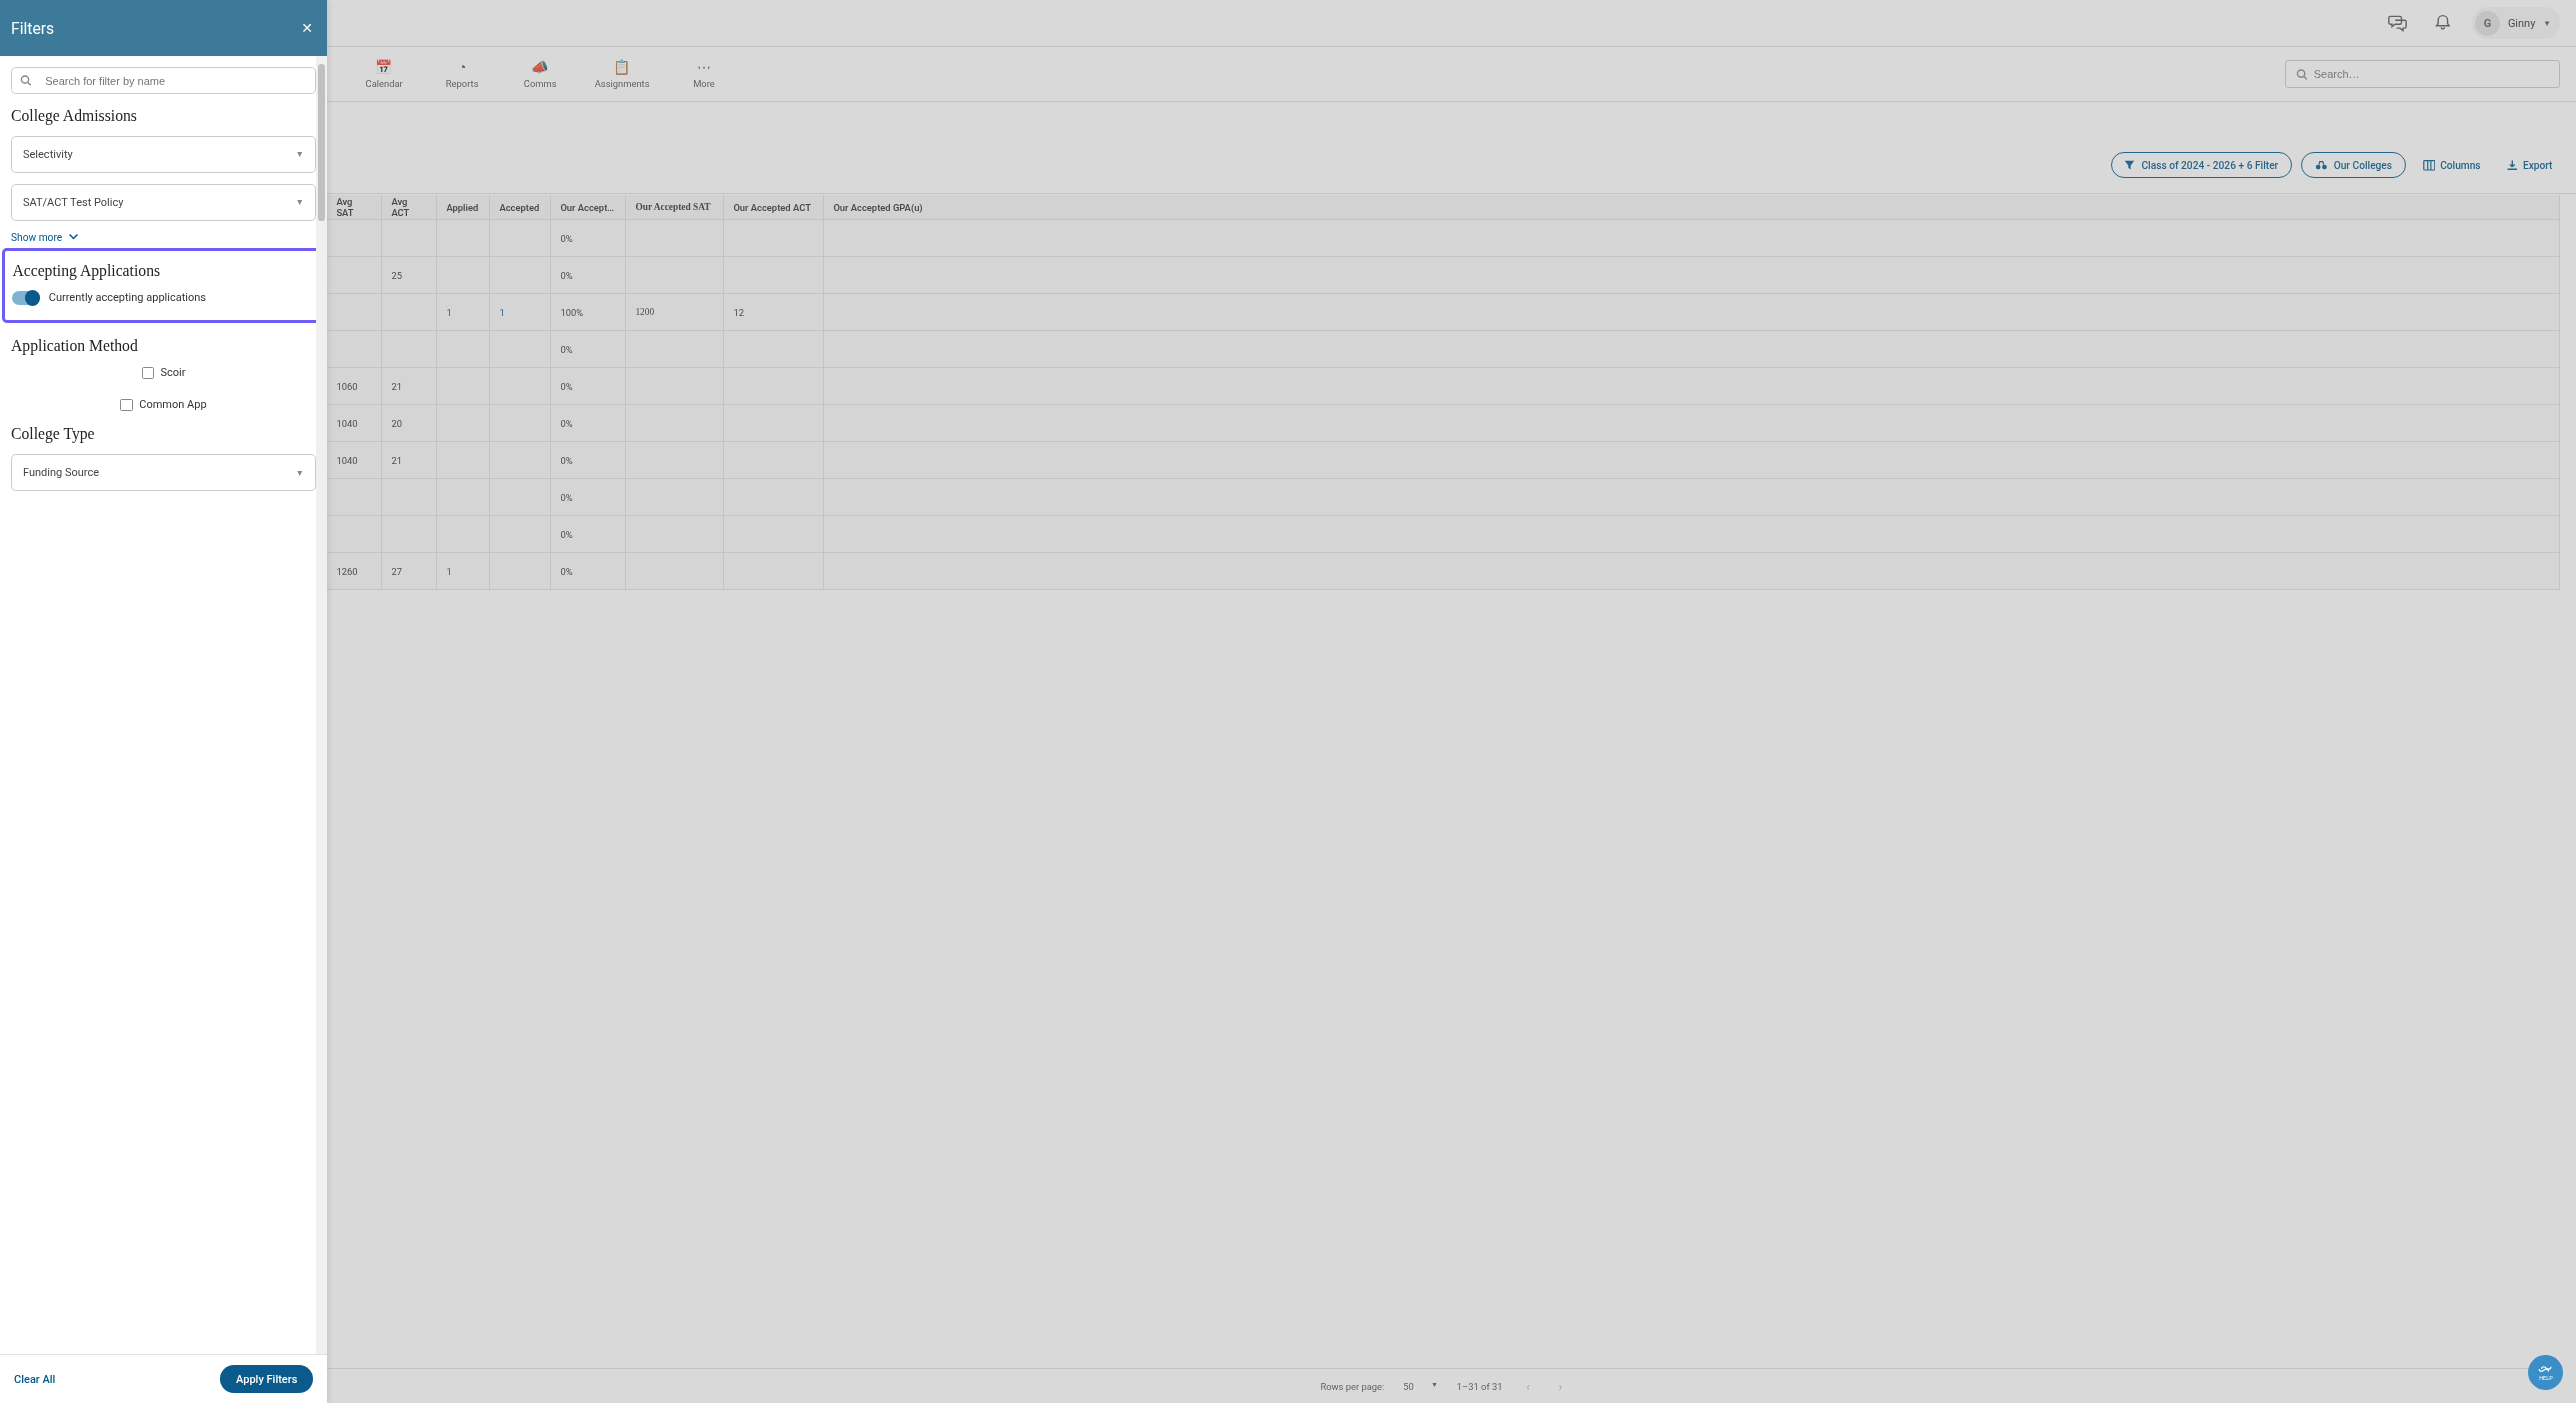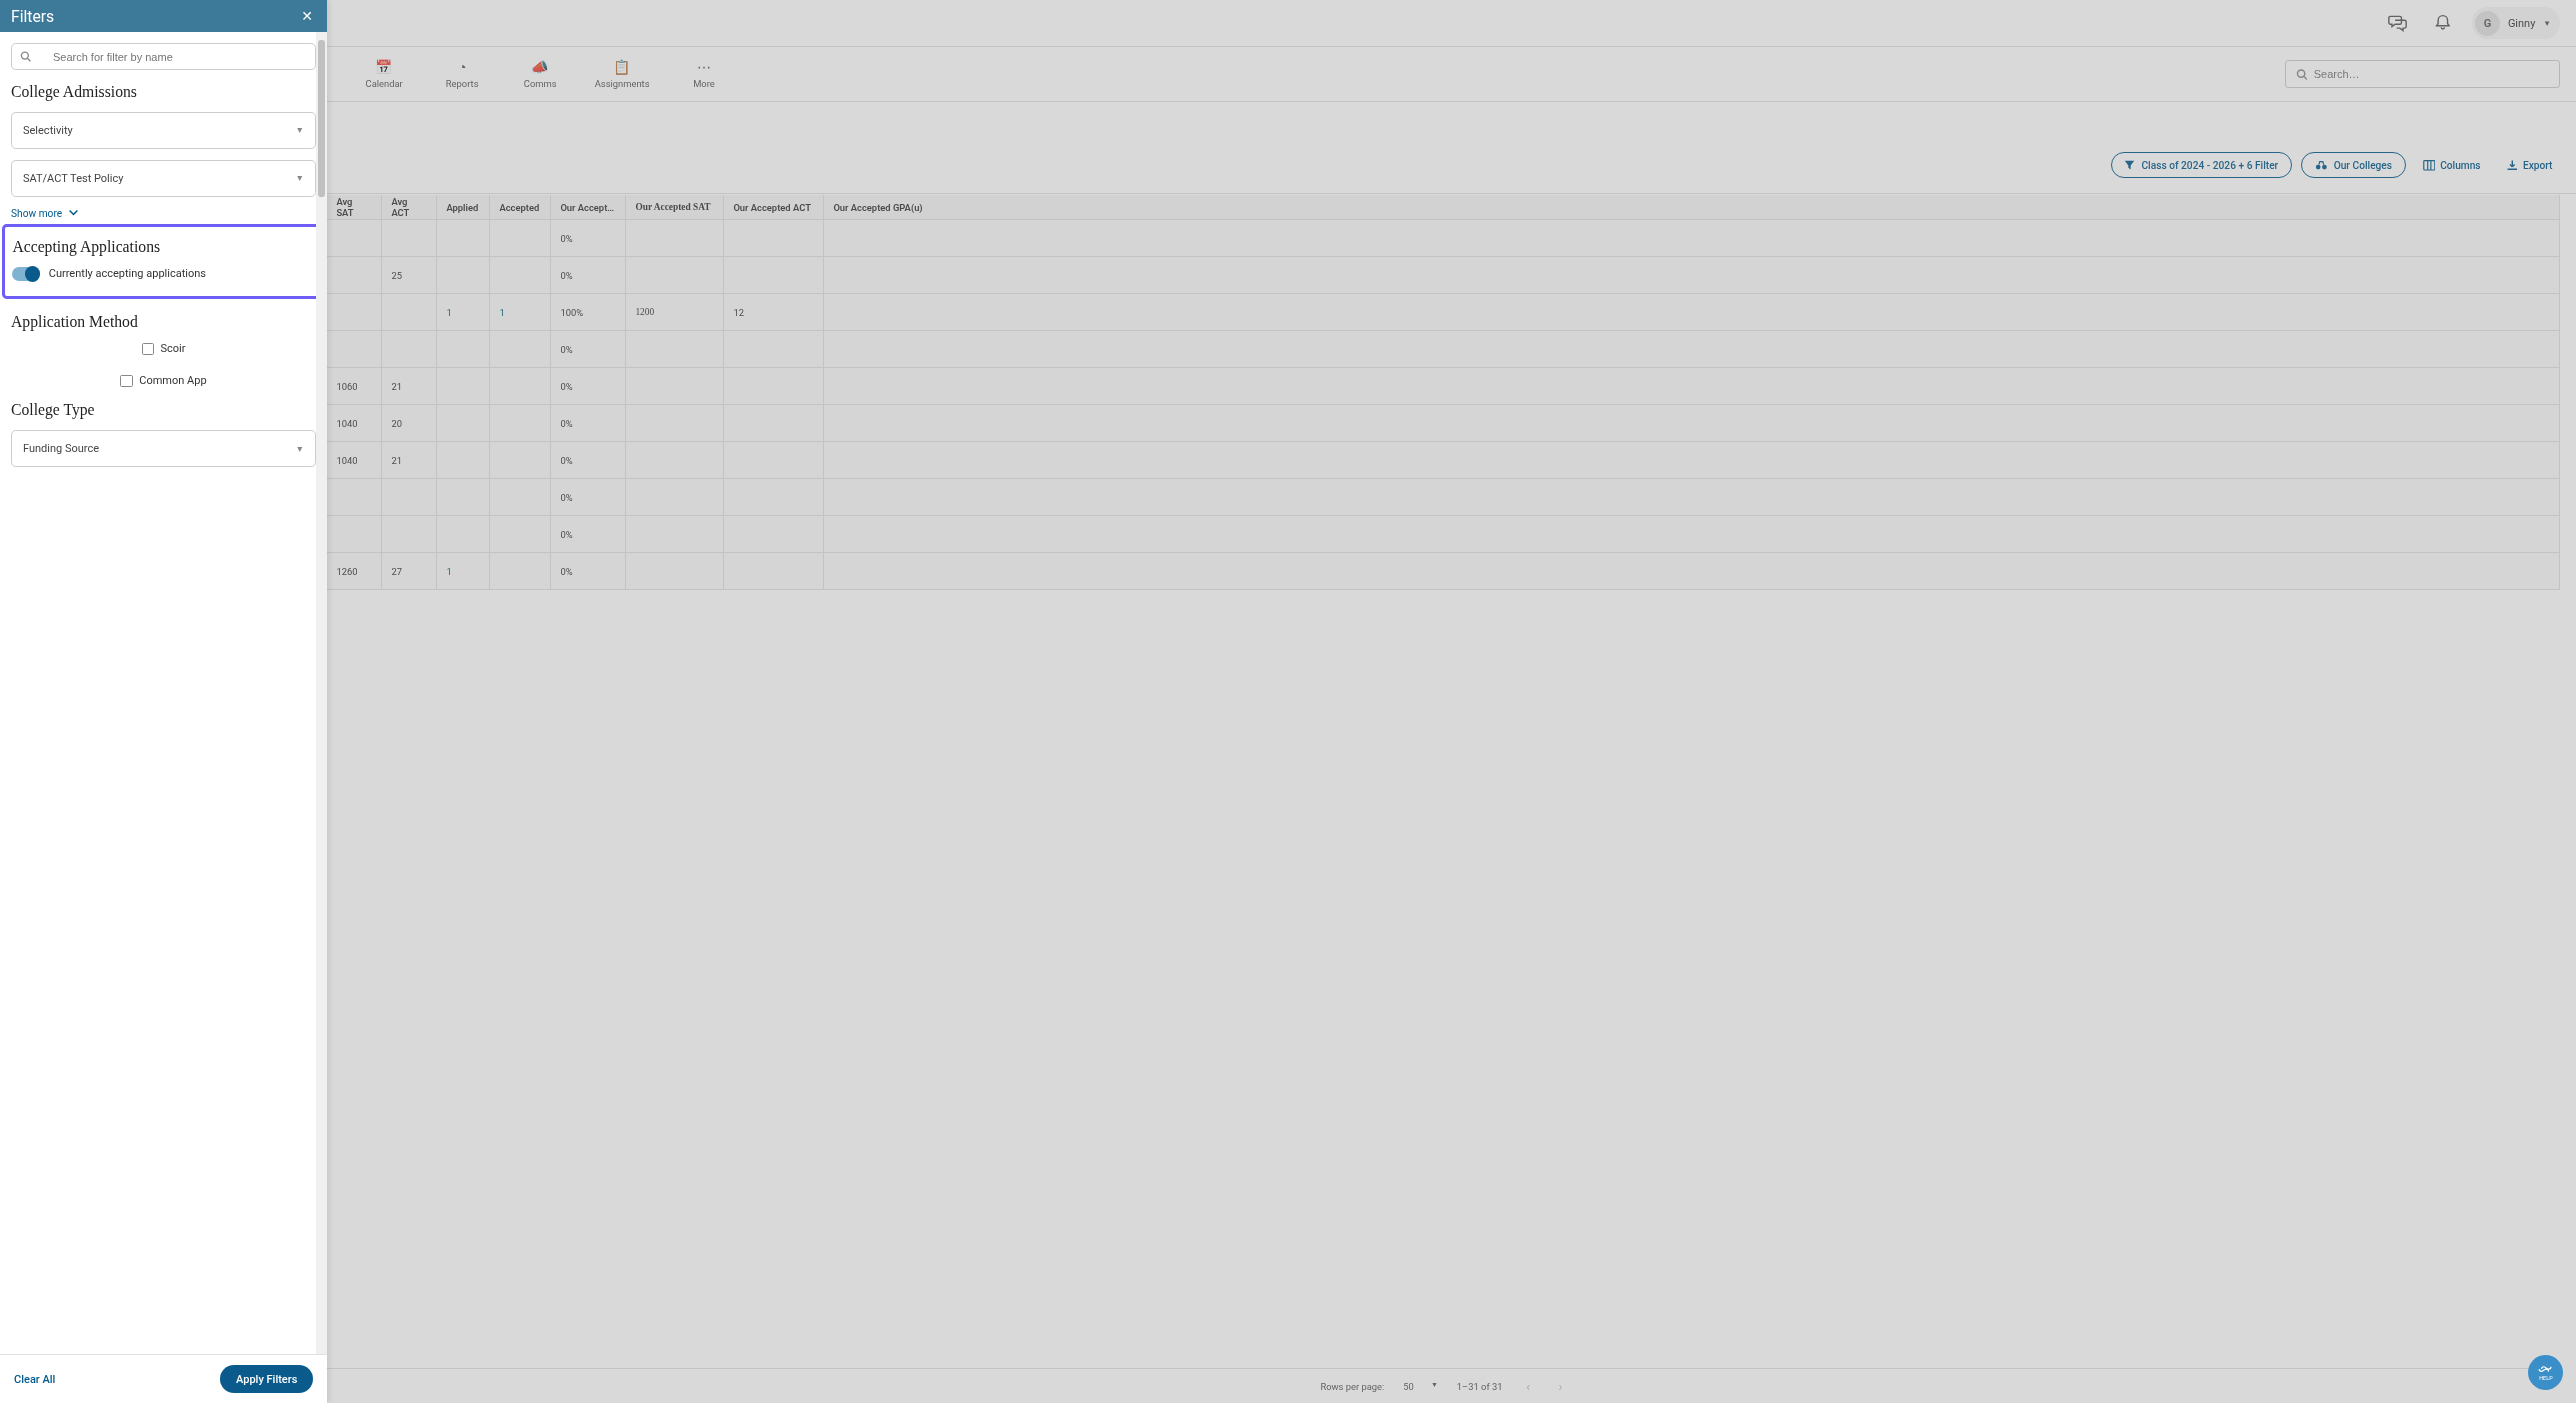--- a/index.html
+++ b/index.html
@@ -51,25 +51,25 @@
     .table-footer { position: absolute; bottom: 0; left: 327px; right: 15.7px; height: 35px; display: flex; align-items: center; justify-content: center; gap: 19px; font-size: 9.4px; color: #555; z-index: 1; border-top: 0.8px solid #e0e0e0; }
     .rpp-select { display: flex; gap: 17px; }
     .pager-icon { color: #bbb; font-size: 12.6px; padding: 0 4.7px; }
     
     
     .help-fab { position: absolute; bottom: 12.6px; right: 12.6px; width: 35px; height: 35px; border-radius: 50%; background: #3a8fc8; color: #fff; display: flex; flex-direction: column; align-items: center; justify-content: center; z-index: 20; font-size: 5.5px; }
     .help-fab svg { width: 15.7px; height: 11px; }
     
     
     .filters-panel { position: absolute; top: 0; left: 0; width: 327px; height: 100vh; background: #fff; z-index: 10; display: flex; flex-direction: column; box-shadow: 1.6px 0 6.3px rgba(0,0,0,0.1); }
-    .filters-header { height: 32px; background: #3d7a99; color: #fff; display: flex; align-items: center; justify-content: space-between; padding: 0 11px; }
+    .filters-header { height: 56px; background: #3d7a99; color: #fff; display: flex; align-items: center; justify-content: space-between; padding: 0 11px; }
     .filters-header h2 { font-size: 15.7px; font-weight: 400; }
     .close-x { font-size: 14px; color: #fff; cursor: pointer; padding: 3.1px; }
     .filters-body { flex: 1; overflow-y: auto; padding: 11px; position: relative; }
-    .filter-search { display: flex; align-items: center; border: 0.8px solid #ccc; border-radius: 4.7px; padding: 6.3px 7.8px; gap: 22px; margin-bottom: 12.6px; }
+    .filter-search { display: flex; align-items: center; border: 0.8px solid #ccc; border-radius: 4.7px; padding: 6.3px 7.8px; gap: 14px; margin-bottom: 12.6px; }
     .filter-search input { border: none; outline: none; width: 100%; font-size: 11px; }
     .section-title { font-family: Georgia, serif; font-size: 15.7px; color: #222; margin: 7.8px 0 11px; }
     .dropdown { border: 0.8px solid #ccc; border-radius: 4.7px; padding: 11px 11px; display: flex; align-items: center; justify-content: space-between; margin-bottom: 11px; font-size: 11px; color: #444; }
     .dropdown .caret { color: #888; font-size: 8.6px; }
     .show-more { color: #005a8c; font-size: 10.2px; display: flex; align-items: center; gap: 6.3px; margin-bottom: 5px; }
     .highlight-box { border: 3.1px solid #6e5ef5; border-radius: 4.7px; padding: 11px 7.8px 15.7px; margin: 0 -9.4px 14px; }
     .toggle-row { display: flex; align-items: center; gap: 9.4px; margin-top: 7.8px; }
     .toggle { width: 27px; height: 14px; background: #7fb3d1; border-radius: 7.8px; position: relative; }
     .toggle::after { content: ""; position: absolute; top: -0.8px; right: -0.8px; width: 15.7px; height: 15.7px; background: #0a5a8c; border-radius: 50%; }
     .checkbox-row { display: flex; align-items: center; gap: 19px; font-size: 11px; color: #333; margin-bottom: 14px; flex-direction: column; }

